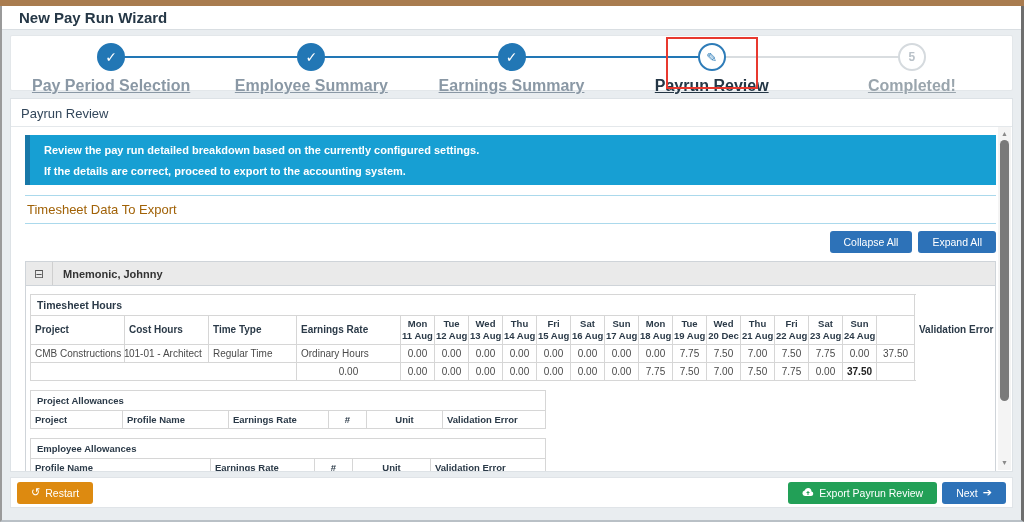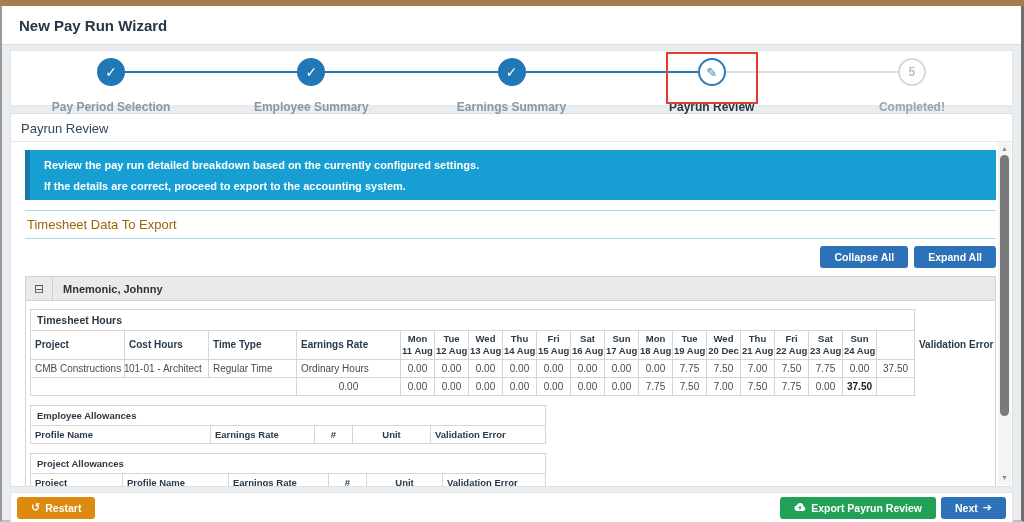--- a/index.html
+++ b/index.html
@@ -6,40 +6,40 @@
   html,body { width:1024px; height:522px; overflow:hidden; }
   body {
     font-family: "Liberation Sans", "DejaVu Sans", sans-serif;
     background:#e9edf0;
     position:relative;
   }
   .screen { width:1024px; height:522px; border-left:2px solid #9a9a9a;
     border-right:3px solid #6e6e6e; border-bottom:2px solid #b9c0c6; background:#e9edf0; }
   .top-strip { height:6px; background:#a97c4f; margin:0 -3px 0 -2px; }
 
-  .titlebar { background:#fff; height:39px; border-bottom:1px solid #d9dee2;
+  .titlebar { background:#fff; height:24px; border-bottom:1px solid #d9dee2;
     display:flex; align-items:center; padding-left:17px; }
   .titlebar .title { font-size:15px; font-weight:700; color:#253746; }
 
   
   .stepper-panel { margin:5px 8px 0; background:#fff; border:1px solid #e3e7ea;
     border-radius:2px; height:56px; position:relative; padding-top:7px; }
   .connector { position:absolute; top:20px; height:2px; }
   .connector.blue { background:#2277b5; }
   .connector.grey { background:#d9dde0; }
   .c1 { left:10%; width:20%; } .c2 { left:30%; width:20%; }
   .c3 { left:50%; width:20%; } .c4 { left:70%; width:20%; }
   .steps { display:flex; }
   .step { flex:1; display:flex; flex-direction:column; align-items:center; position:relative; z-index:1; }
   .circle { width:28px; height:28px; border-radius:50%; display:flex;
     align-items:center; justify-content:center; font-size:14px; }
   .step.completed .circle { background:#2277b5; border:2px solid #2277b5; color:#fff; font-weight:700; }
   .step.active .circle { background:#fff; border:2px solid #2e7cb8; color:#2e7cb8; font-size:13px; }
   .step.upcoming .circle { background:#fff; border:2px solid #d5dade; color:#b9c1c8; font-size:12px; font-weight:700; }
-  .step-label { margin-top:14px; font-size:12px; font-weight:700; color:#8a98a5; }
+  .step-label { margin-top:6px; font-size:16px; font-weight:700; color:#8a98a5;text-decoration:underline; }
   .step.active .step-label { color:#253746; }
   .step.upcoming .step-label { color:#9aa5ad; }
   .highlight-box { position:absolute; left:calc(70% - 46px); top:1px; width:92px;
     height:52px; border:2px solid #e8392f; z-index:2; pointer-events:none; }
 
   
   .main-panel { margin:7px 8px 0; background:#fff; border:1px solid #dde2e6;
     height:374px; position:relative; }
   .panel-heading { font-size:13px; color:#33475b; padding:7px 0 6px 10px;
     border-bottom:1px solid #e4e8eb; height:28px; }
@@ -47,21 +47,21 @@
     padding:8px 2px 0 14px; overflow:hidden; }
 
   .banner { background:#179fd3; border-left:5px solid #1878a8; color:#fff;
     padding:9px 14px 8px; font-size:11px; font-weight:700; }
   .banner .line1 { margin-bottom:9px; }
 
   .section-title { margin-top:10px; border-top:1px solid #abd9ec;
     border-bottom:1px solid #abd9ec; padding:6px 2px; color:#a16207; font-size:13px; }
 
   .actions-row { display:flex; justify-content:flex-end; gap:6px; margin:7px 0 8px; }
-  .btn { border:none; border-radius:3px; color:#fff; font-size:10.5px; font-weight:700;
+  .btn { border:none; border-radius:3px; color:#fff; font-size:10.5px; font-weight:400;
     padding:5px 14px; cursor:pointer; font-family:inherit; display:inline-flex; align-items:center; gap:5px; }
   .btn-blue { background:#2d72b8; }
   .btn-orange { background:#dd8a10; }
   .btn-green { background:#22a057; }
 
   
   .accordion { border:1px solid #cfd4d9; height:229px; }
   .acc-header { background:#eaeaea; display:flex; align-items:center; height:24px;
     border-bottom:1px solid #cfd4d9; cursor:pointer; }
   .acc-icon-cell { width:27px; align-self:stretch; border-right:1px solid #cfcfcf;
@@ -279,62 +279,62 @@
               <td class="num">7.75</td>
               <td class="num">0.00</td>
               <td class="num bold">37.50</td>
               <td colspan="2"></td>
             </tr>
           </tbody>
             </table>
 
           <table class="allow-table">
             <colgroup>
-              <col style="width:180px">
-                <col style="width:104px">
-                <col style="width:38px">
-                <col style="width:78px">
-                <col>
-            </colgroup>
-            <tbody>
-                <tr class="caption-row">
-              <th colspan="5">Employee Allowances</th>
-            </tr>
-            <tr>
-              <th>Profile Name</th>
-              <th>Earnings Rate</th>
-              <th class="num">#</th>
-              <th class="num">Unit</th>
-              <th>Validation Error</th>
-            </tr>
-          </tbody>
-            </table>
-
-          <table class="allow-table">
-            <colgroup>
               <col style="width:92px">
                 <col style="width:106px">
                 <col style="width:100px">
                 <col style="width:38px">
                 <col style="width:76px">
                 <col>
             </colgroup>
             <tbody>
                 <tr class="caption-row">
               <th colspan="6">Project Allowances</th>
             </tr>
             <tr>
               <th>Project</th>
               <th>Profile Name</th>
               <th>Earnings Rate</th>
               <th class="num">#</th>
               <th class="num">Unit</th>
               <th>Validation Error</th>
             </tr>
 
+          </tbody>
+            </table>
+
+          <table class="allow-table">
+            <colgroup>
+              <col style="width:180px">
+                <col style="width:104px">
+                <col style="width:38px">
+                <col style="width:78px">
+                <col>
+            </colgroup>
+            <tbody>
+                <tr class="caption-row">
+              <th colspan="5">Employee Allowances</th>
+            </tr>
+            <tr>
+              <th>Profile Name</th>
+              <th>Earnings Rate</th>
+              <th class="num">#</th>
+              <th class="num">Unit</th>
+              <th>Validation Error</th>
+            </tr>
           </tbody>
             </table>
 
         </div>
       </div>
     </div>
 
     <div class="scrollbar">
       <div class="scroll-arrow up">▲</div>
       <div class="scroll-thumb"></div>

